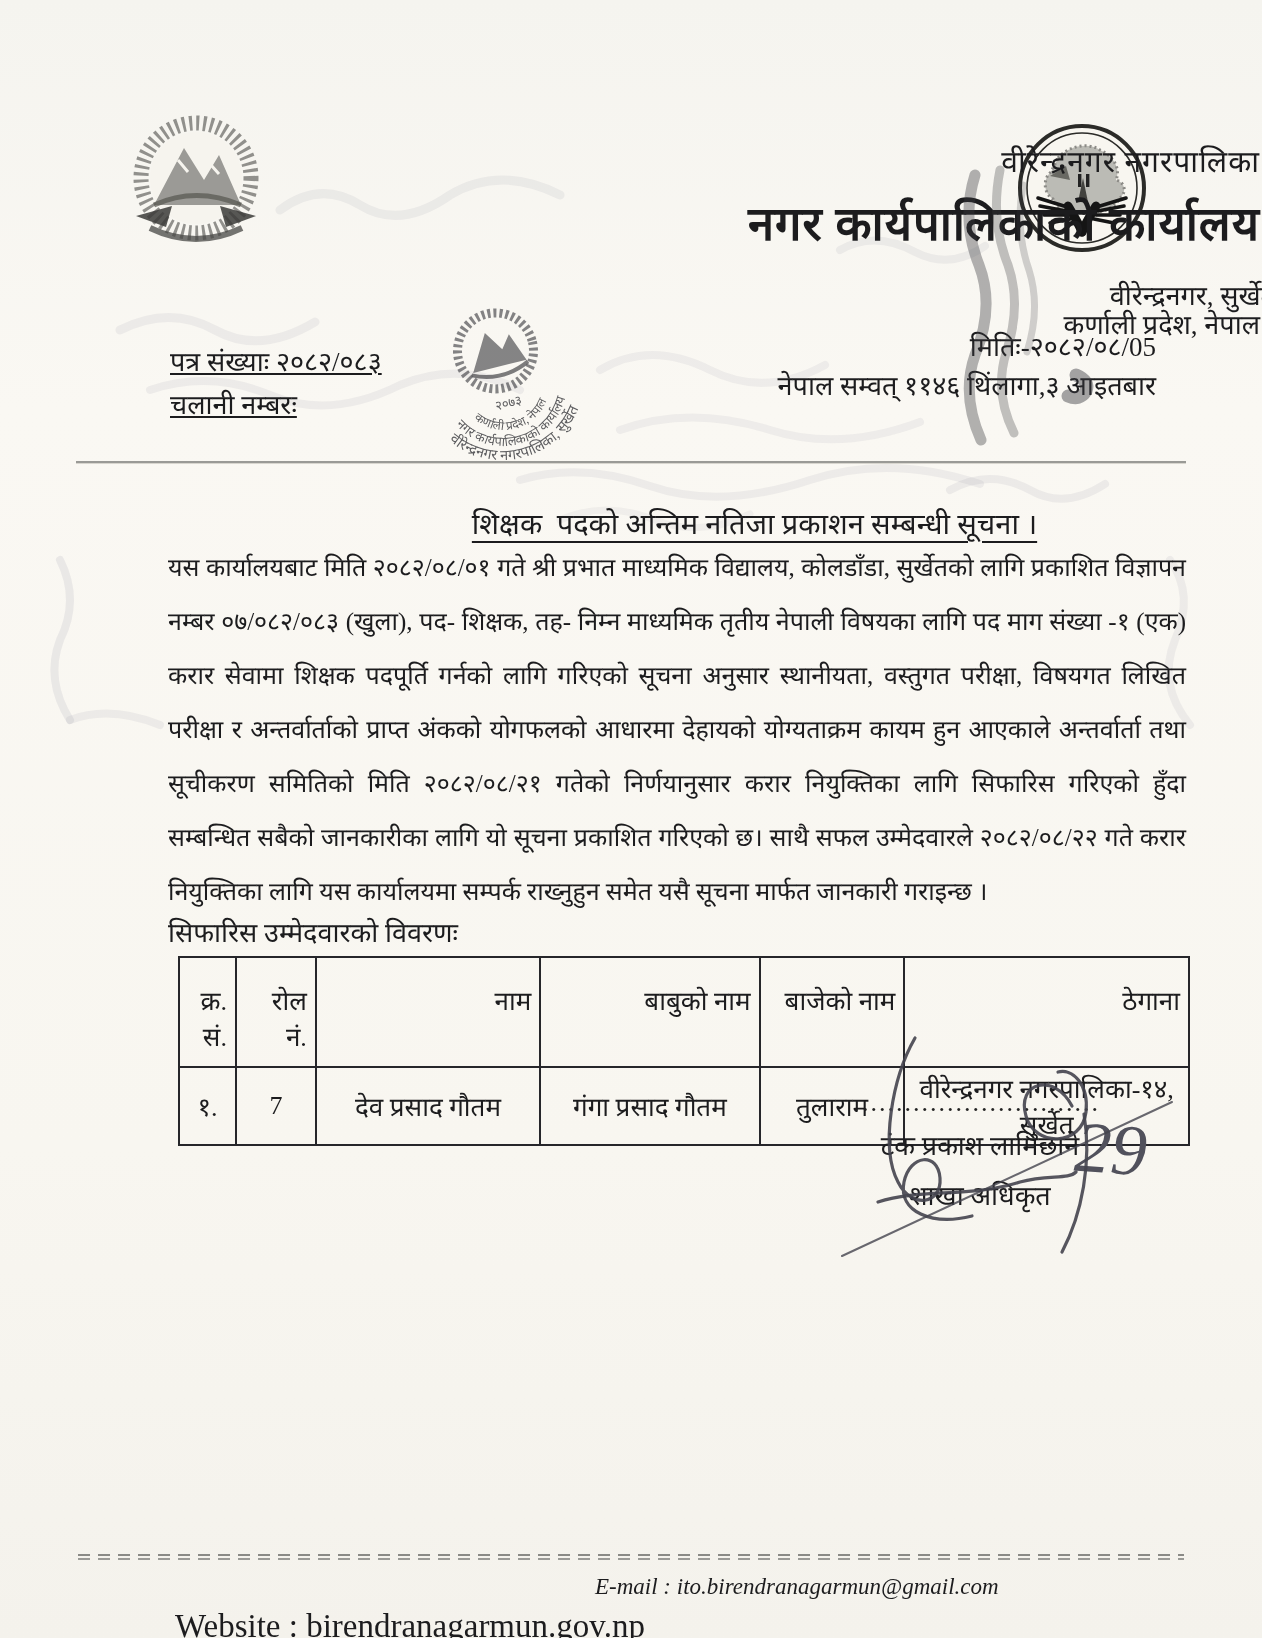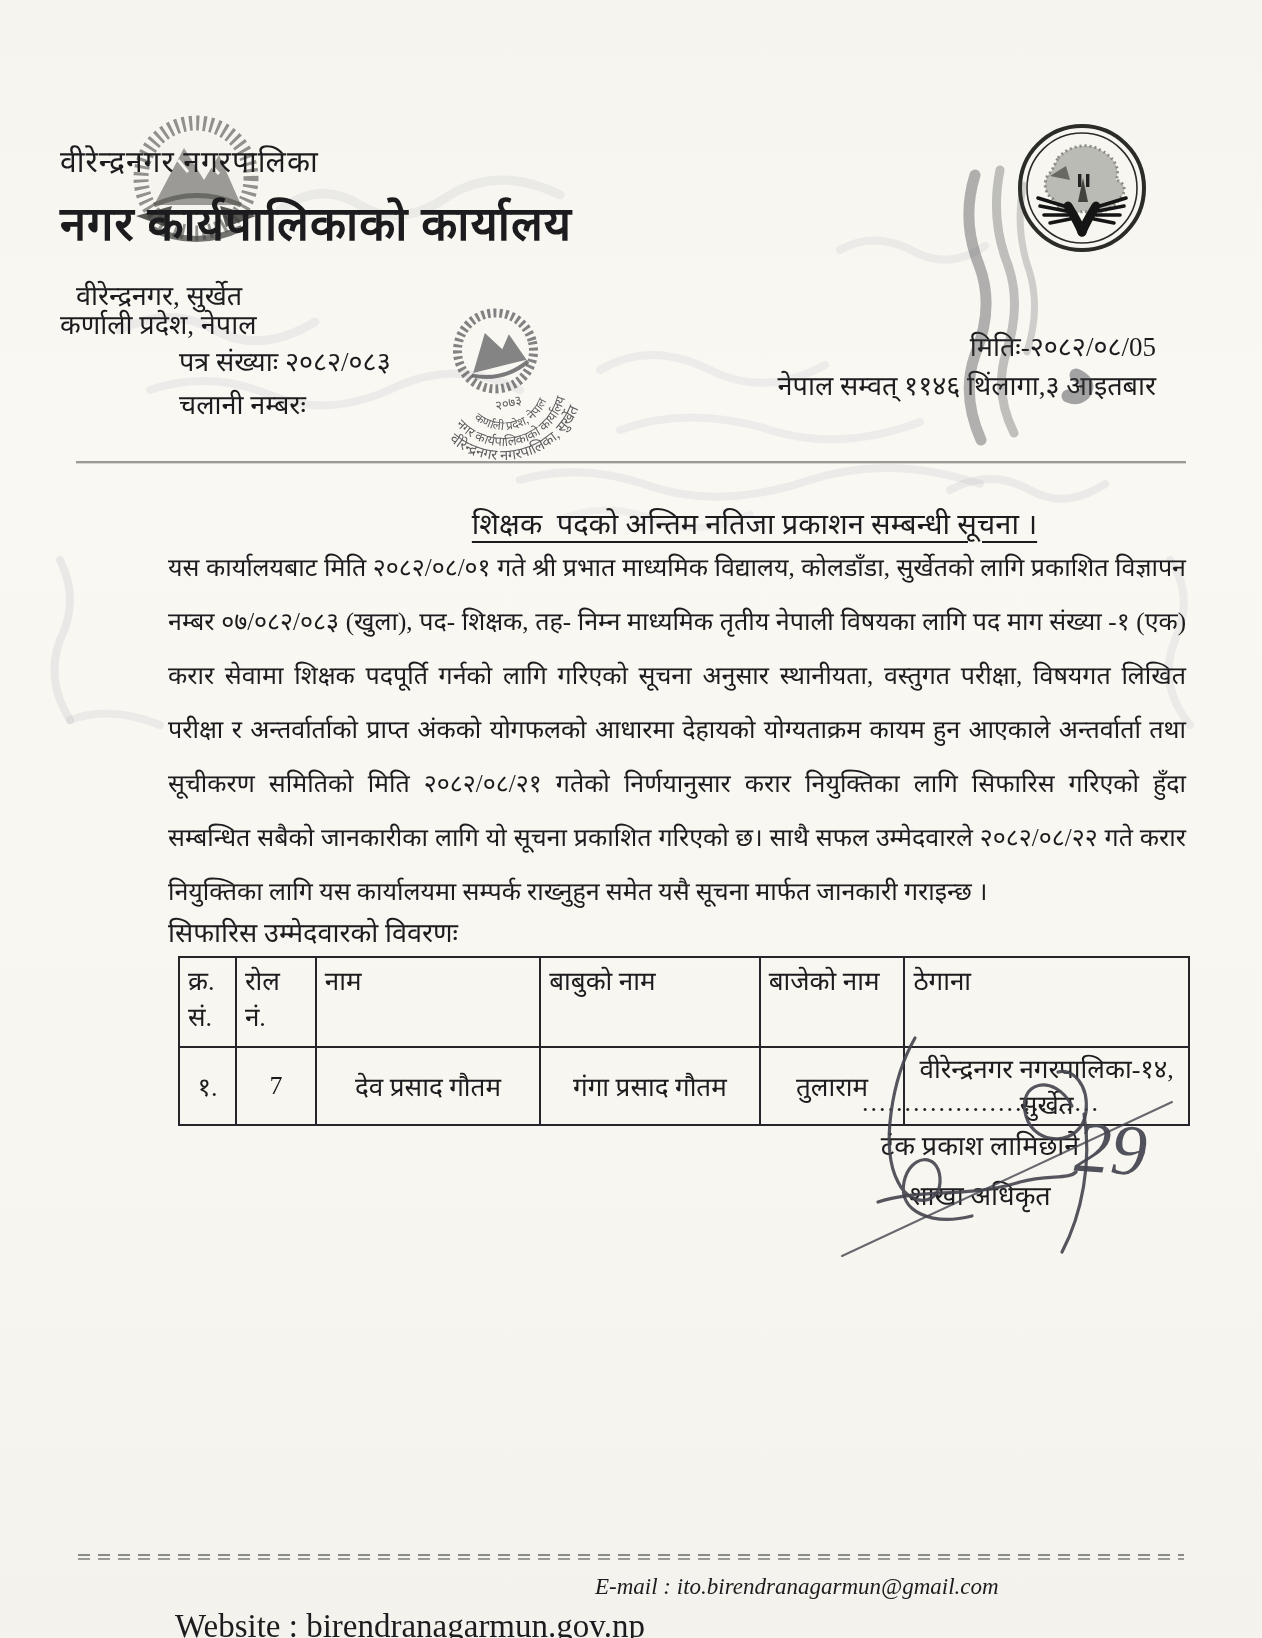--- a/index.html
+++ b/index.html
@@ -7,35 +7,35 @@
     position:relative;width:1262px;height:1638px;margin:0 auto;
     background:linear-gradient(180deg,#f5f4ef 0%,#faf8f3 25%,#f8f6f0 70%,#f4f2ec 100%);
     font-family:"Liberation Serif","DejaVu Serif",serif;
     color:#1c1c1e;overflow:hidden;
   }
   .abs{position:absolute;}
   .layer-ghost{z-index:1;pointer-events:none;}
   .layer-print{z-index:2;}
   .layer-stamp{z-index:3;}
   .layer-ink{z-index:4;pointer-events:none;}
-  .hdr-center{left:60px;top:0;width:1200px;text-align:left;}
+  .hdr-center{left:60px;top:0;width:1200px;text-align:right;}
   .hdr-muni{position:absolute;left:0;top:140px;width:100%;font-size:30px;letter-spacing:1px;}
   .hdr-office{position:absolute;left:0;top:190px;width:100%;font-size:47px;font-weight:600;letter-spacing:1px;}
   .hdr-addr1{position:absolute;left:16px;top:268px;width:100%;font-size:27px;margin-top:8px;}
   .hdr-addr2{position:absolute;left:0;top:305px;width:100%;font-size:27px;}
-  .meta-left{left:179px;top:341px;font-size:27px;line-height:43px;white-space:nowrap;}
+  .meta-left{left:170px;top:341px;font-size:27px;line-height:43px;white-space:nowrap;text-decoration:underline;}
   .meta-right{right:106px;top:328px;font-size:27px;line-height:39px;text-align:right;white-space:nowrap;}
   .rule{left:76px;top:461px;width:1110px;height:2px;background:#9a9a96;box-shadow:0 1px 0 #d8d6cf;}
   .subject{left:260px;top:470px;width:960px;text-align:center;font-size:29px;font-weight:500;white-space:pre-wrap;}
   .subject span{text-decoration:underline;text-underline-offset:7px;text-decoration-thickness:2px;text-align:right;}
   .body-par{left:168px;top:541px;width:1018px;font-size:25px;line-height:54px;text-align:justify;}
   .tbl-caption{left:168px;top:913px;font-size:27px;}
   table.cand{position:absolute;left:178px;top:956px;width:1012px;border-collapse:collapse;font-size:26px;}
   table.cand th,table.cand td{border:2px solid #26262a;padding:2px 8px;font-weight:normal;}
-  table.cand th{height:82px;vertical-align:top;padding-top:4px;text-align:left;}
+  table.cand th{height:82px;vertical-align:top;padding-top:24px;text-align:right;}
   table.cand td{height:48px;vertical-align:middle;}
   .c0{width:57px;} .c1{width:80px;} .c2{width:225px;} .c3{width:220px;} .c4{width:145px;} .c5{width:285px;}
   td.ctr,th.ctr{text-align:center;} td.lft{text-align:center;}
   .sig-dots{left:862px;top:1088px;width:220px;font-size:26px;letter-spacing:2px;color:#222;}
   .sig-name{left:845px;top:1126px;width:270px;text-align:center;font-size:27px;}
   .sig-title{left:870px;top:1176px;width:220px;text-align:center;font-size:27px;}
   .hand29{left:1075px;top:1108px;font-size:72px;font-style:italic;color:#51515c;transform:rotate(4deg);font-family:"Liberation Serif",serif;}
   .foot-rule{left:78px;top:1554px;width:1106px;height:6px;
      background:
        repeating-linear-gradient(90deg,#8a8a86 0 12px,transparent 12px 20px) 0 0/100% 2px no-repeat,

